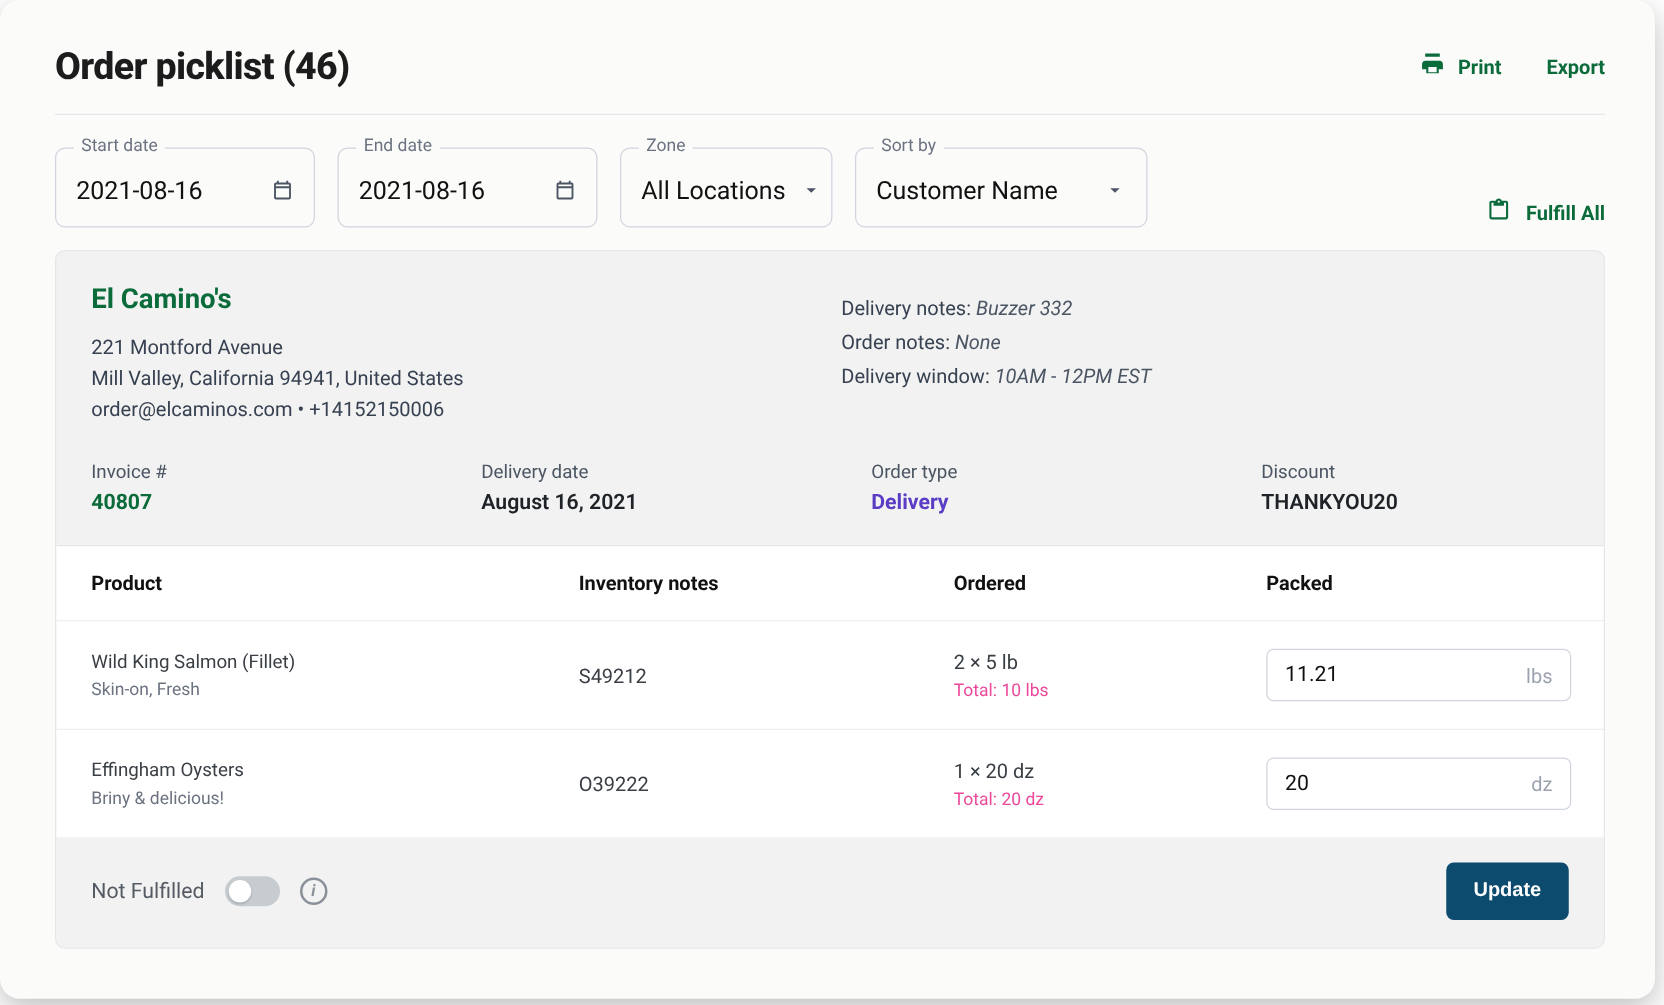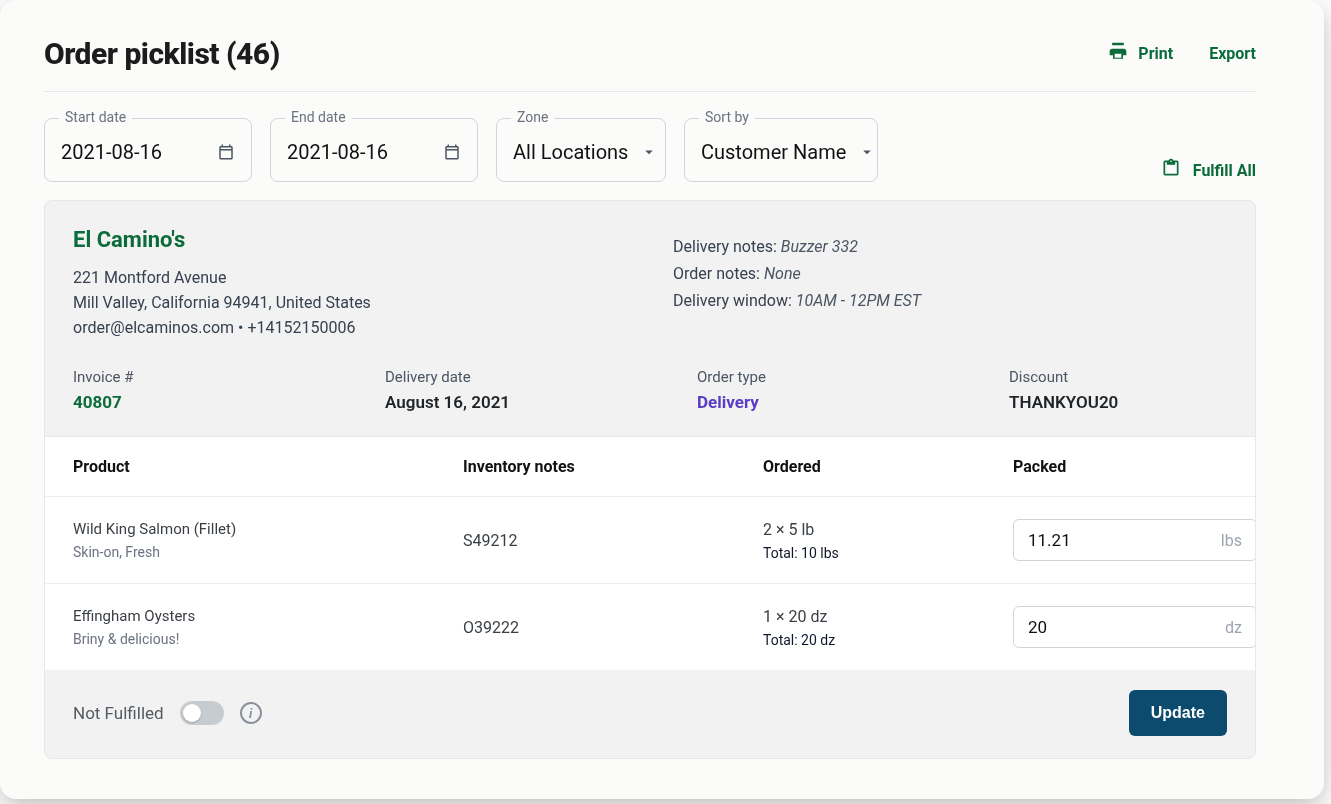--- a/index.html
+++ b/index.html
@@ -13,21 +13,21 @@
     position:relative;
   }
   .card {
     position:absolute;
     top:0; left:0;
     width:1324px;
     min-height:790px;
     background:#fbfbfa;
     border-radius:16px;
     box-shadow:0 8px 24px rgba(0,0,0,0.25);
-    padding:36px 68px 40px 44px;
+    padding:36px 40px 40px 44px;
   }
   .header-row {
     display:flex;
     align-items:center;
     justify-content:space-between;
     padding-bottom:20px;
     border-bottom:1px solid #e5e7eb;
   }
   .page-title {
     font-size:30px;
@@ -79,21 +79,21 @@
   .field .value {
     font-size:20px;
     color:#111;
     flex:1;
     white-space:nowrap;
   }
   .field .icon { color:#4b5563; display:flex; }
   .field svg { width:18px; height:18px; fill:#4b5563; }
   .w-date { width:208px; }
   .w-zone { width:170px; }
-  .w-sort { width:194px; justify-content:space-between; }
+  .w-sort { width:234px; justify-content:space-between; }
   .filters-spacer { flex:1; }
   .fulfill-all {
     display:flex; align-items:center; gap:12px;
     color:#0b6b3a; font-weight:700; font-size:16px; cursor:pointer;
   }
   .fulfill-all svg { width:20px; height:20px; fill:#0b6b3a; }
 
   .order-card {
     border:1px solid #e5e7eb;
     border-radius:8px;
@@ -139,21 +139,21 @@
     align-items:center;
     padding:20px 28px;
     border-bottom:1px solid #eceef0;
   }
   .row.header { font-weight:700; font-size:16px; color:#111; }
   .row.data { padding-top:22px; padding-bottom:22px; }
   .prod-name { font-size:15px; color:#3a3f45; }
   .prod-sub  { font-size:14px; color:#6b7280; margin-top:6px; }
   .inv-code  { font-size:16px; color:#3a3f45; }
   .ordered-main { font-size:16px; color:#3a3f45; }
-  .ordered-sub  { font-size:14px; color:#0f172a; margin-top:6px; }
+  .ordered-sub  { font-size:14px; color:#ec4899; margin-top:6px; }
 
   .packed-wrap {
     display:flex; align-items:center; justify-content:flex-start;
   }
   .packed-input {
     display:flex; align-items:center;
     border:1px solid #d0d5dd; border-radius:6px;
     background:#fff;
     padding:10px 14px;
     width:244px;

